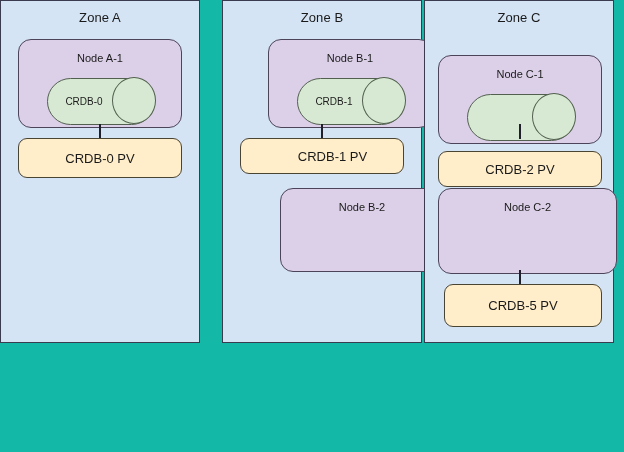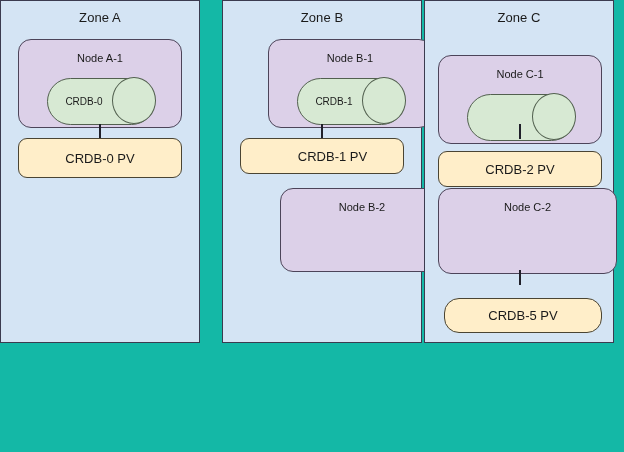--- a/index.html
+++ b/index.html
@@ -87,16 +87,16 @@
     <div class="conn" style="left:94px;top:123px;height:15px;"></div>
 
     <div class="pv" style="left:13px;top:150px;width:164px;height:36px;">CRDB-2 PV</div>
 
     <div class="node" style="left:13px;top:187px;width:179px;height:86px;">
       <div class="node-title">Node C-2</div>
     </div>
 
     <div class="conn" style="left:94px;top:269px;height:15px;"></div>
 
-    <div class="pv" style="left:19px;top:297px;width:158px;height:35px;border-radius:15px;">CRDB-5 PV</div>
+    <div class="pv" style="left:19px;top:283px;width:158px;height:43px;">CRDB-5 PV</div>
   </div>
 
 </div>
 
 </body></html>

